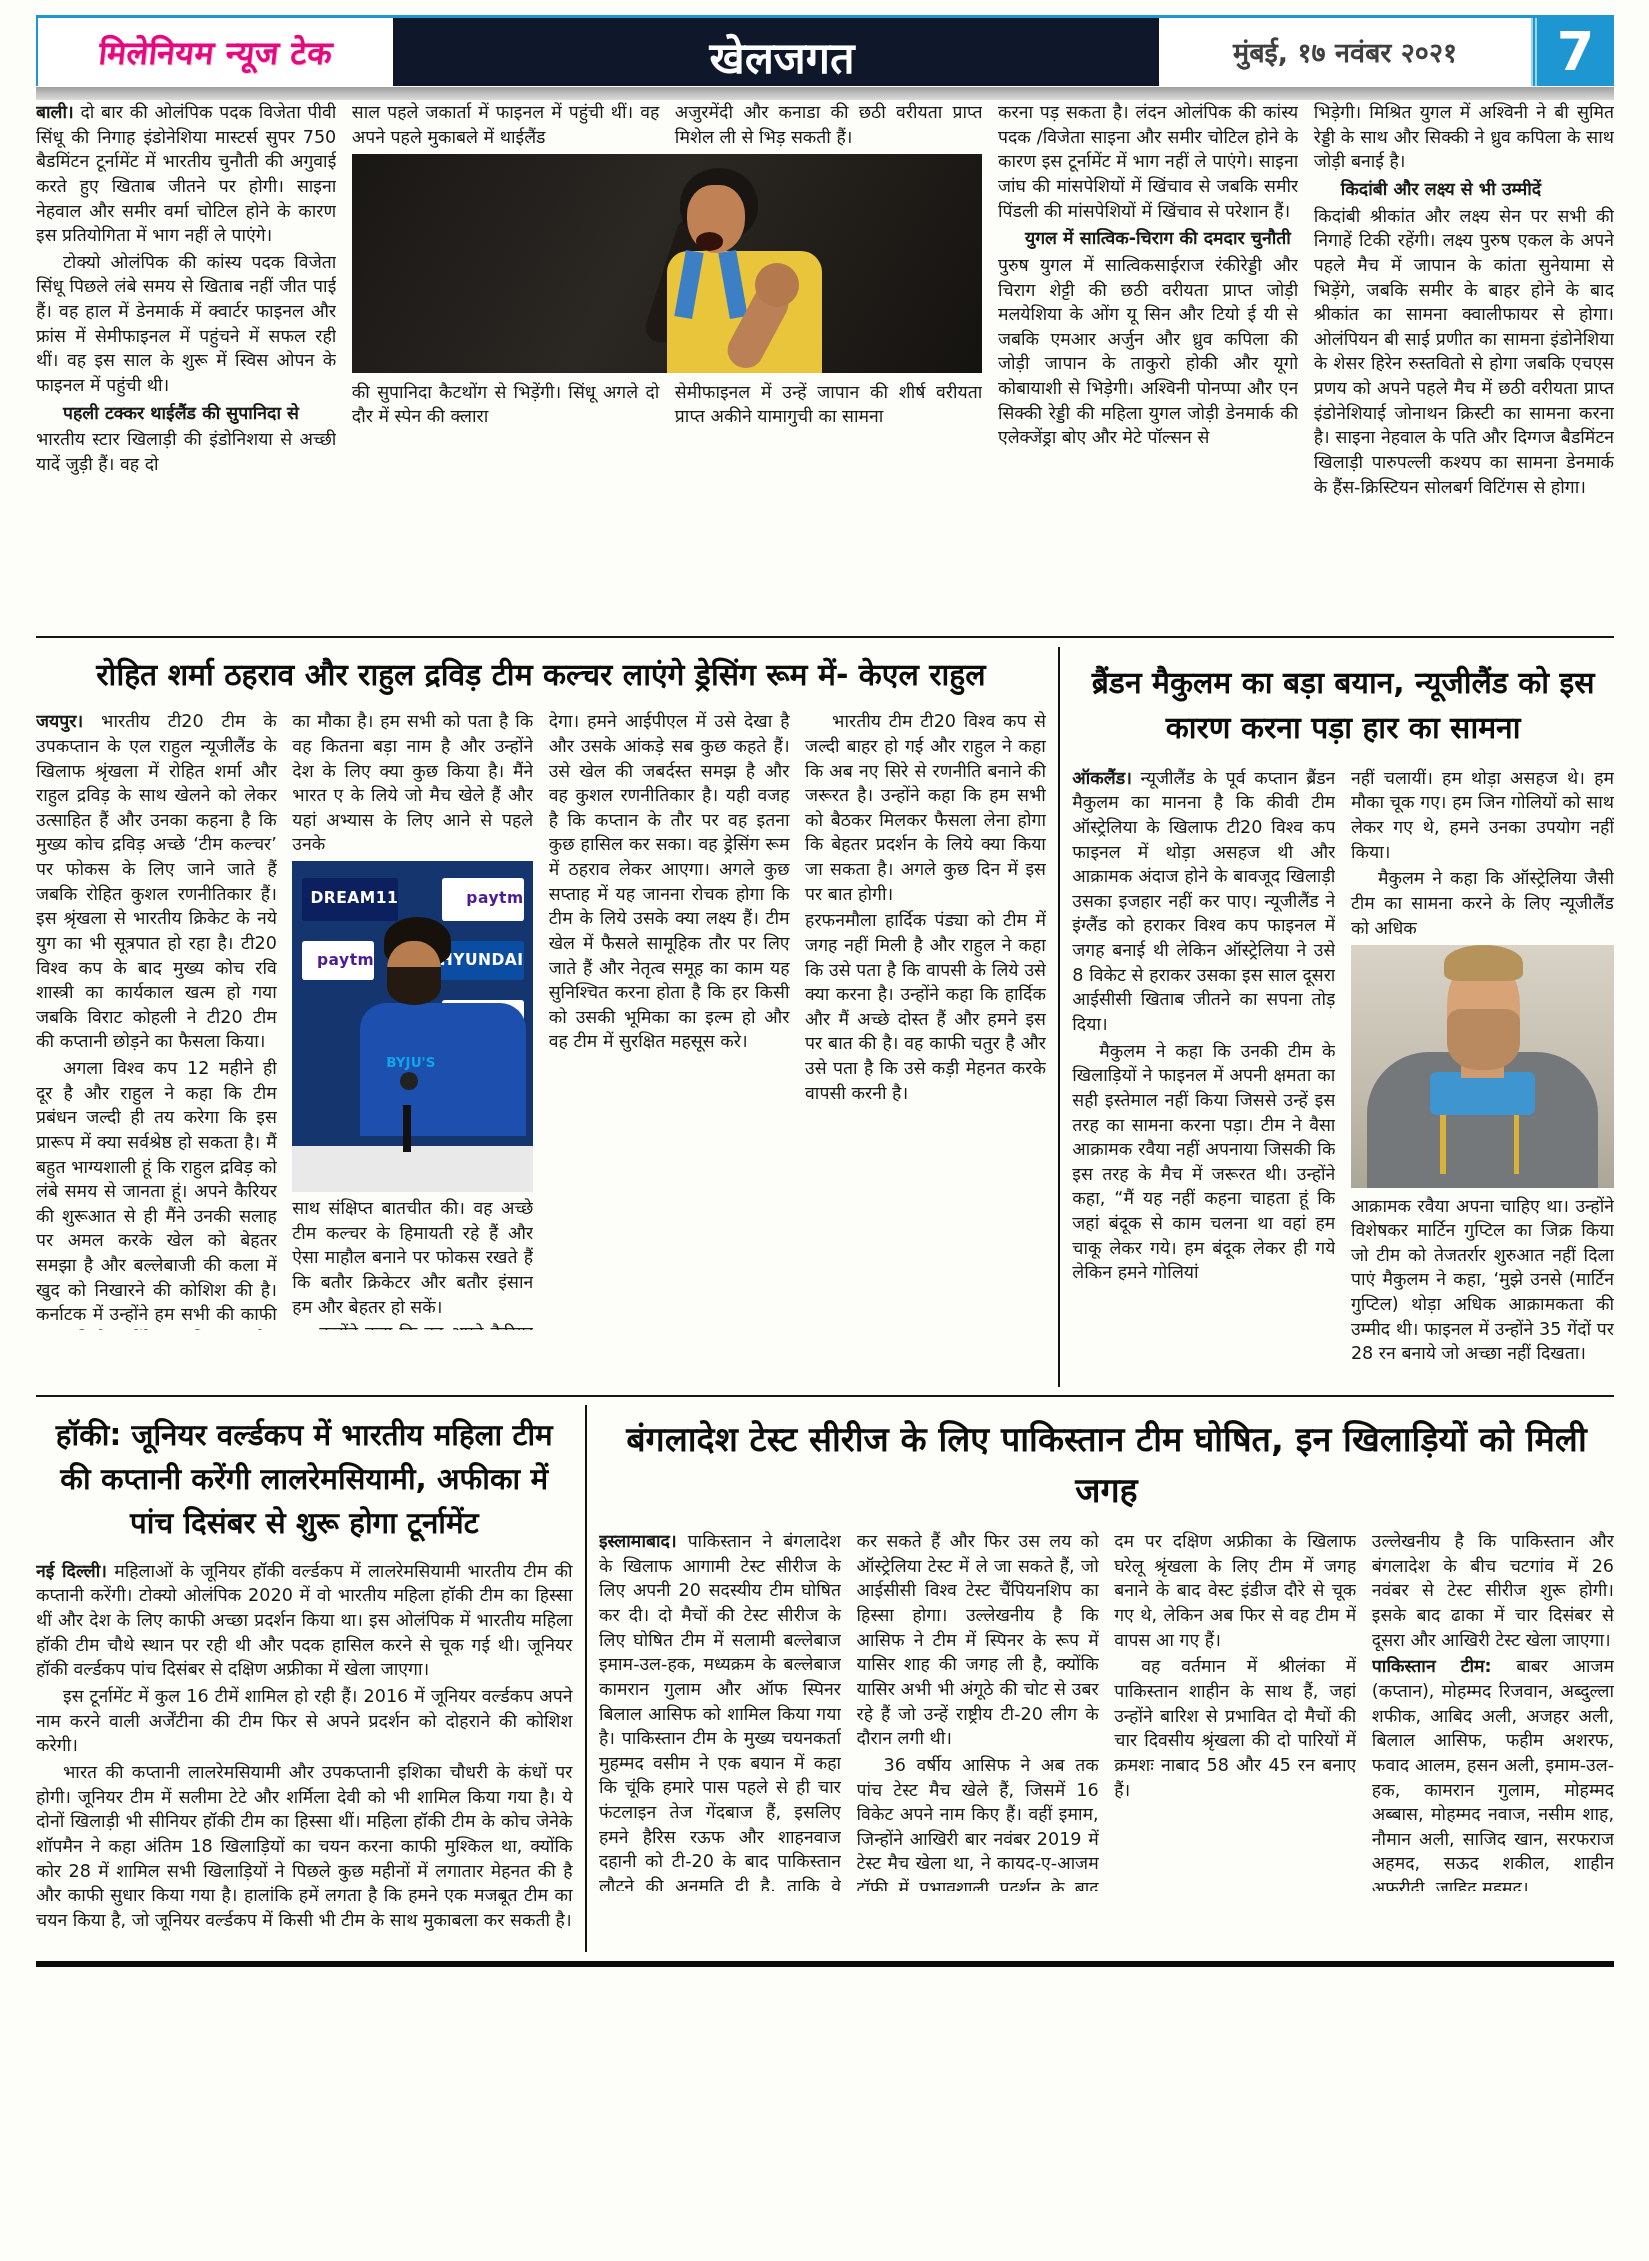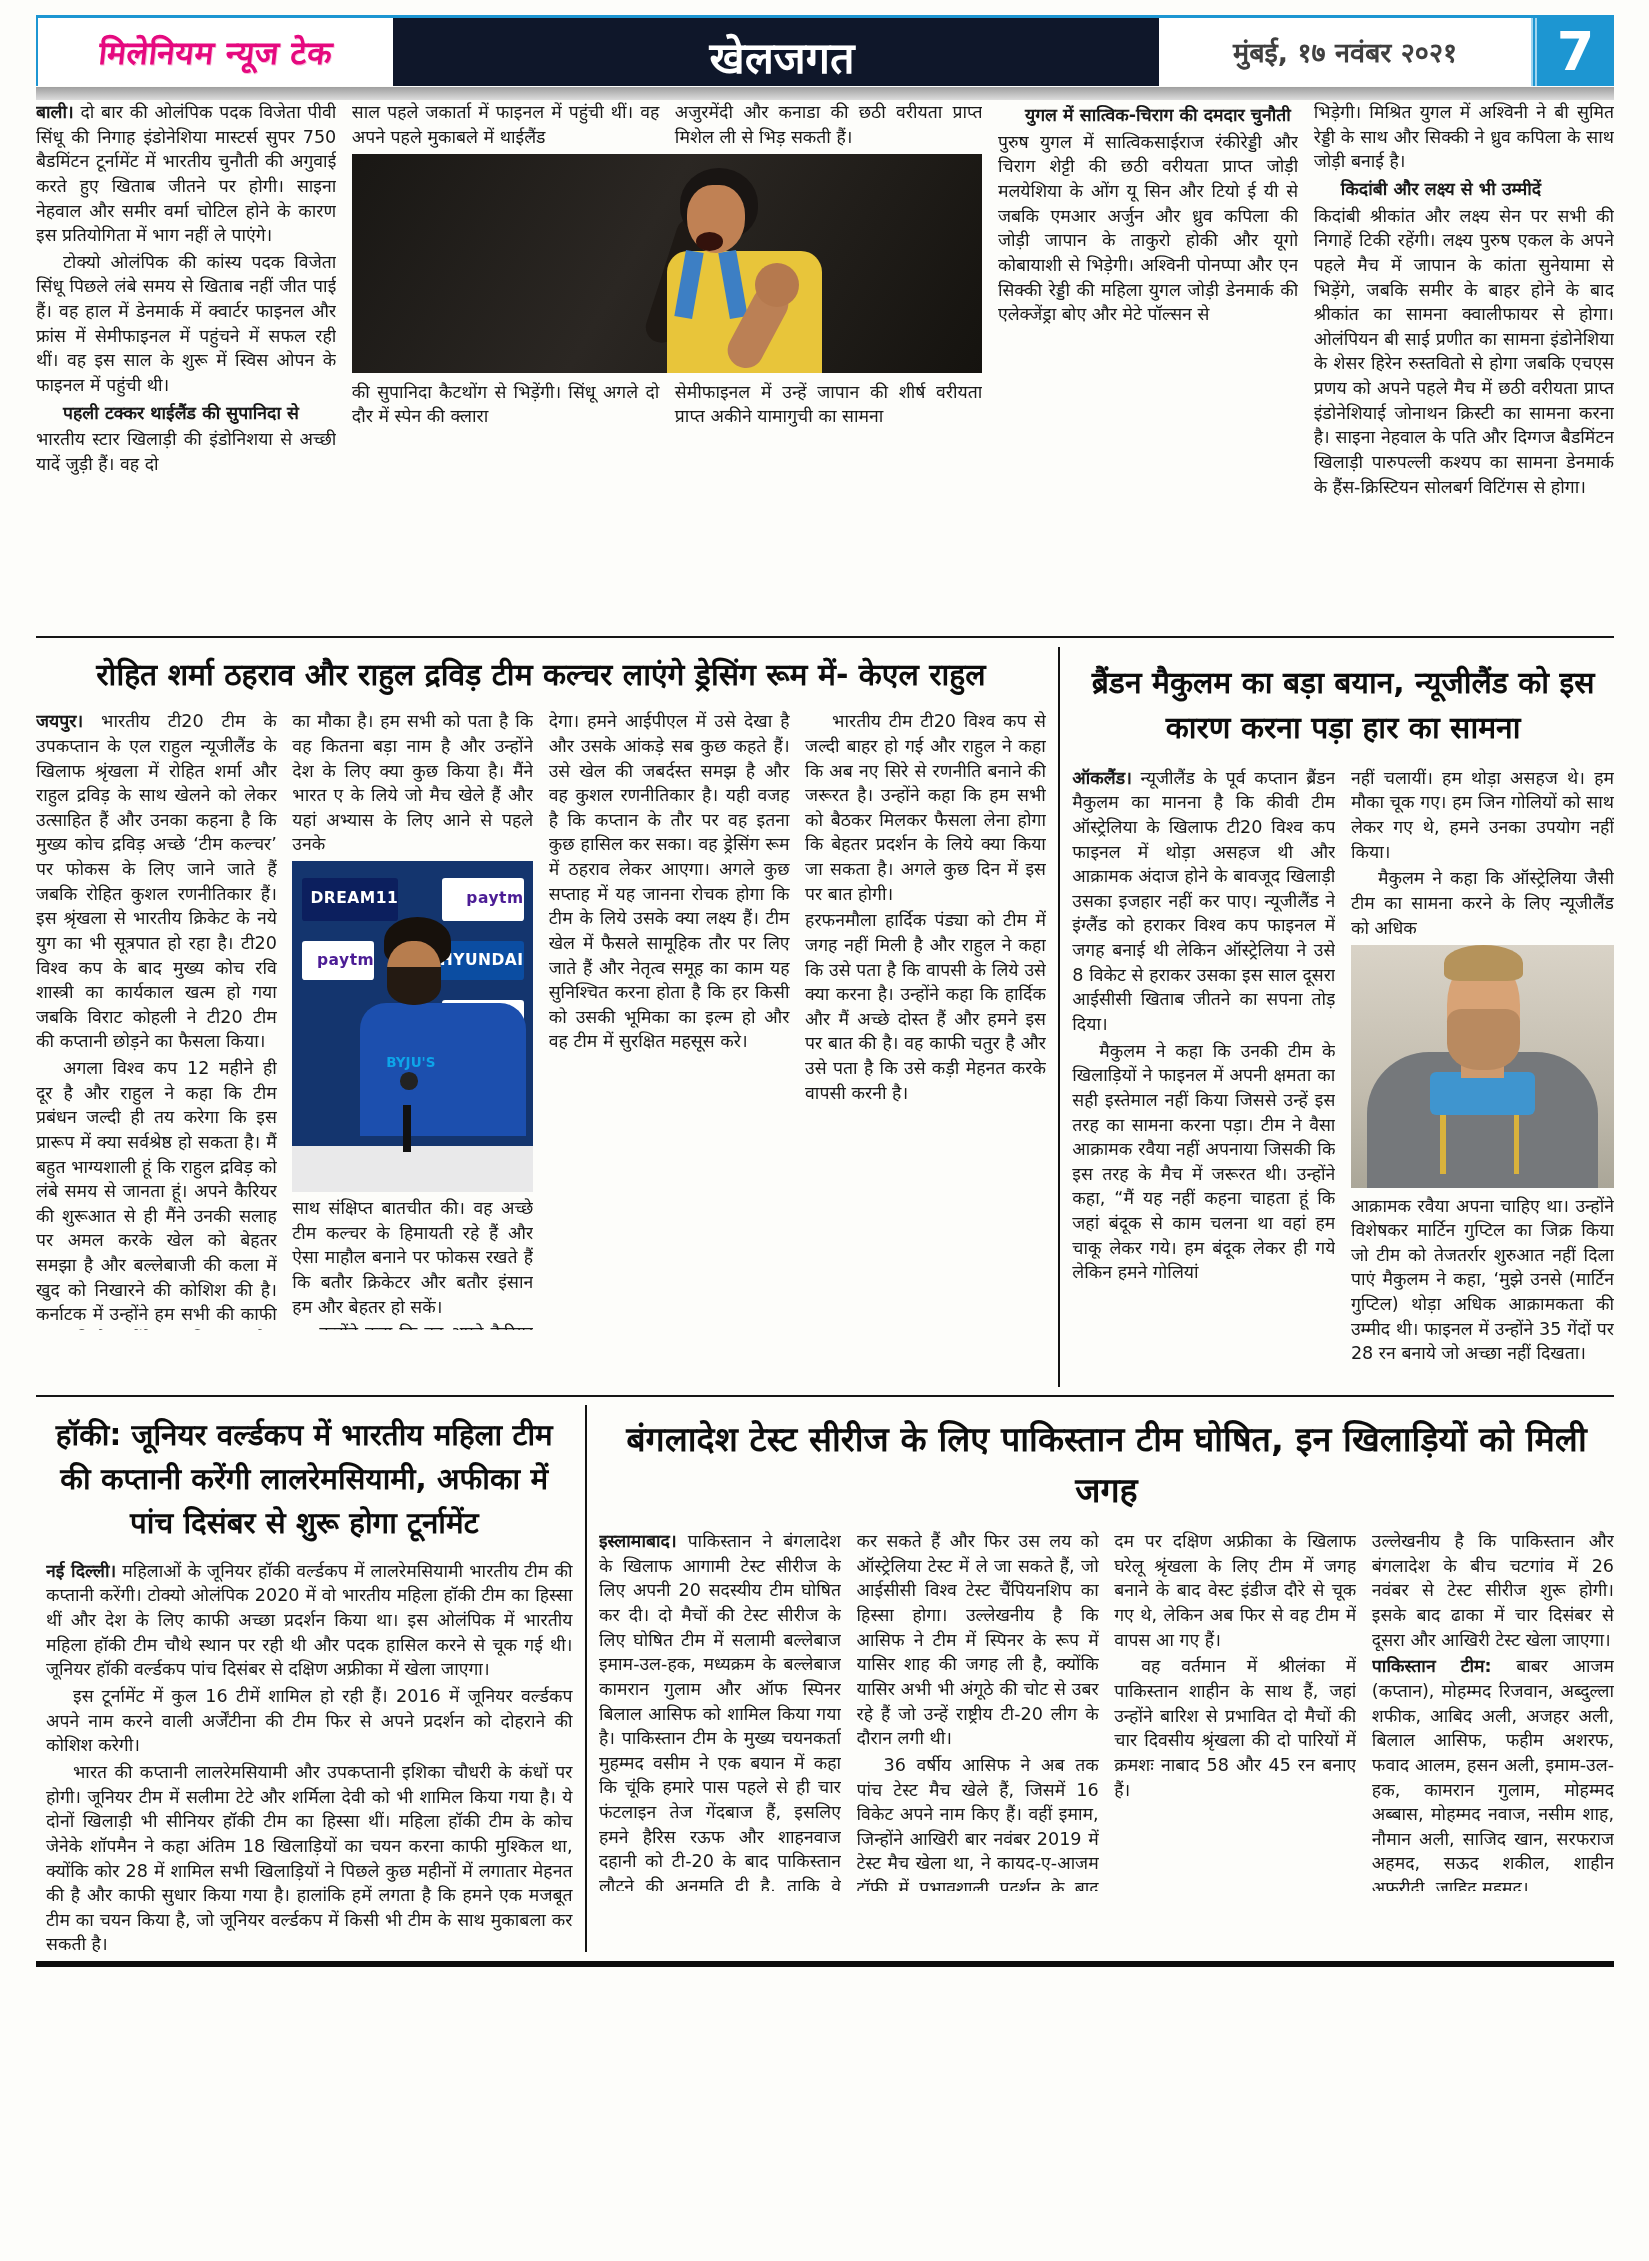--- a/index.html
+++ b/index.html
@@ -104,21 +104,21 @@
 
   
   .row { display:flex; overflow:hidden; }
   .rahul-art { width:64%; overflow:hidden; }
   .rahul-art .h2 { font-size:30px; line-height:1.5; margin:5.2px 10.3px 12.4px 10.3px; }
   .mcc-art { flex:1; overflow:hidden; }
   .mcc-art .h2 { font-size:30px; line-height:1.5; margin:13.5px 3.1px 15.5px 3.1px; }
   .mid-body { height:621px; }
   .hockey-art { width:34%; overflow:hidden; }
   .hockey-art .h2 { font-size:29.5px; line-height:1.5; margin:7.2px 2.1px 13.5px 2.1px; }
-  .hockey-body { height:393px; overflow:hidden;margin-left:10px; }
+  .hockey-body { height:393px; overflow:hidden; }
   .bangla-art { flex:1; overflow:hidden; }
   .bangla-art .h2 { font-size:34px; line-height:1.5; margin:8.3px 5.2px 13.5px 5.2px; }
   .bangla-body { height:362px; }
 </style>
 </head>
 <body>
 
 <div class="page">
 
   <div class="masthead">
@@ -163,20 +163,21 @@
           <div class="ps-mouth"></div>
           <div class="ps-fist"></div>
         </div>
         <div class="midrow">
           <div class="half">की सुपानिदा कैटथोंग से भिड़ेंगी। सिंधू अगले दो दौर में स्पेन की क्लारा</div>
           <div class="half">सेमीफाइनल में उन्हें जापान की शीर्ष वरीयता प्राप्त अकीने यामागुची का सामना</div>
         </div>
       </div>
 
       <div class="col">
+        <p class="noind">करना पड़ सकता है। लंदन ओलंपिक की कांस्य पदक /विजेता साइना और समीर चोटिल होने के कारण इस टूर्नामेंट में भाग नहीं ले पाएंगे। साइना जांघ की मांसपेशियों में खिंचाव से जबकि समीर पिंडली की मांसपेशियों में खिंचाव से परेशान हैं।</p>
         <p class="sub">युगल में सात्विक-चिराग की दमदार चुनौती</p>
         <p class="noind">पुरुष युगल में सात्विकसाईराज रंकीरेड्डी और चिराग शेट्टी की छठी वरीयता प्राप्त जोड़ी मलयेशिया के ओंग यू सिन और टियो ई यी से जबकि एमआर अर्जुन और ध्रुव कपिला की जोड़ी जापान के ताकुरो होकी और यूगो कोबायाशी से भिड़ेगी। अश्विनी पोनप्पा और एन सिक्की रेड्डी की महिला युगल जोड़ी डेनमार्क की एलेक्जेंड्रा बोए और मेटे पॉल्सन से</p>
       </div>
 
       <div class="col">
         <p class="noind">भिड़ेगी। मिश्रित युगल में अश्विनी ने बी सुमित रेड्डी के साथ और सिक्की ने ध्रुव कपिला के साथ जोड़ी बनाई है।</p>
         <p class="sub">किदांबी और लक्ष्य से भी उम्मीदें</p>
         <p class="noind">किदांबी श्रीकांत और लक्ष्य सेन पर सभी की निगाहें टिकी रहेंगी। लक्ष्य पुरुष एकल के अपने पहले मैच में जापान के कांता सुनेयामा से भिड़ेंगे, जबकि समीर के बाहर होने के बाद श्रीकांत का सामना क्वालीफायर से होगा।ओलंपियन बी साई प्रणीत का सामना इंडोनेशिया के शेसर हिरेन रुस्तवितो से होगा जबकि एचएस प्रणय को अपने पहले मैच में छठी वरीयता प्राप्त इंडोनेशियाई जोनाथन क्रिस्टी का सामना करना है। साइना नेहवाल के पति और दिग्गज बैडमिंटन खिलाड़ी पारुपल्ली कश्यप का सामना डेनमार्क के हैंस-क्रिस्टियन सोलबर्ग विटिंगस से होगा।</p>
       </div>
     </div>

